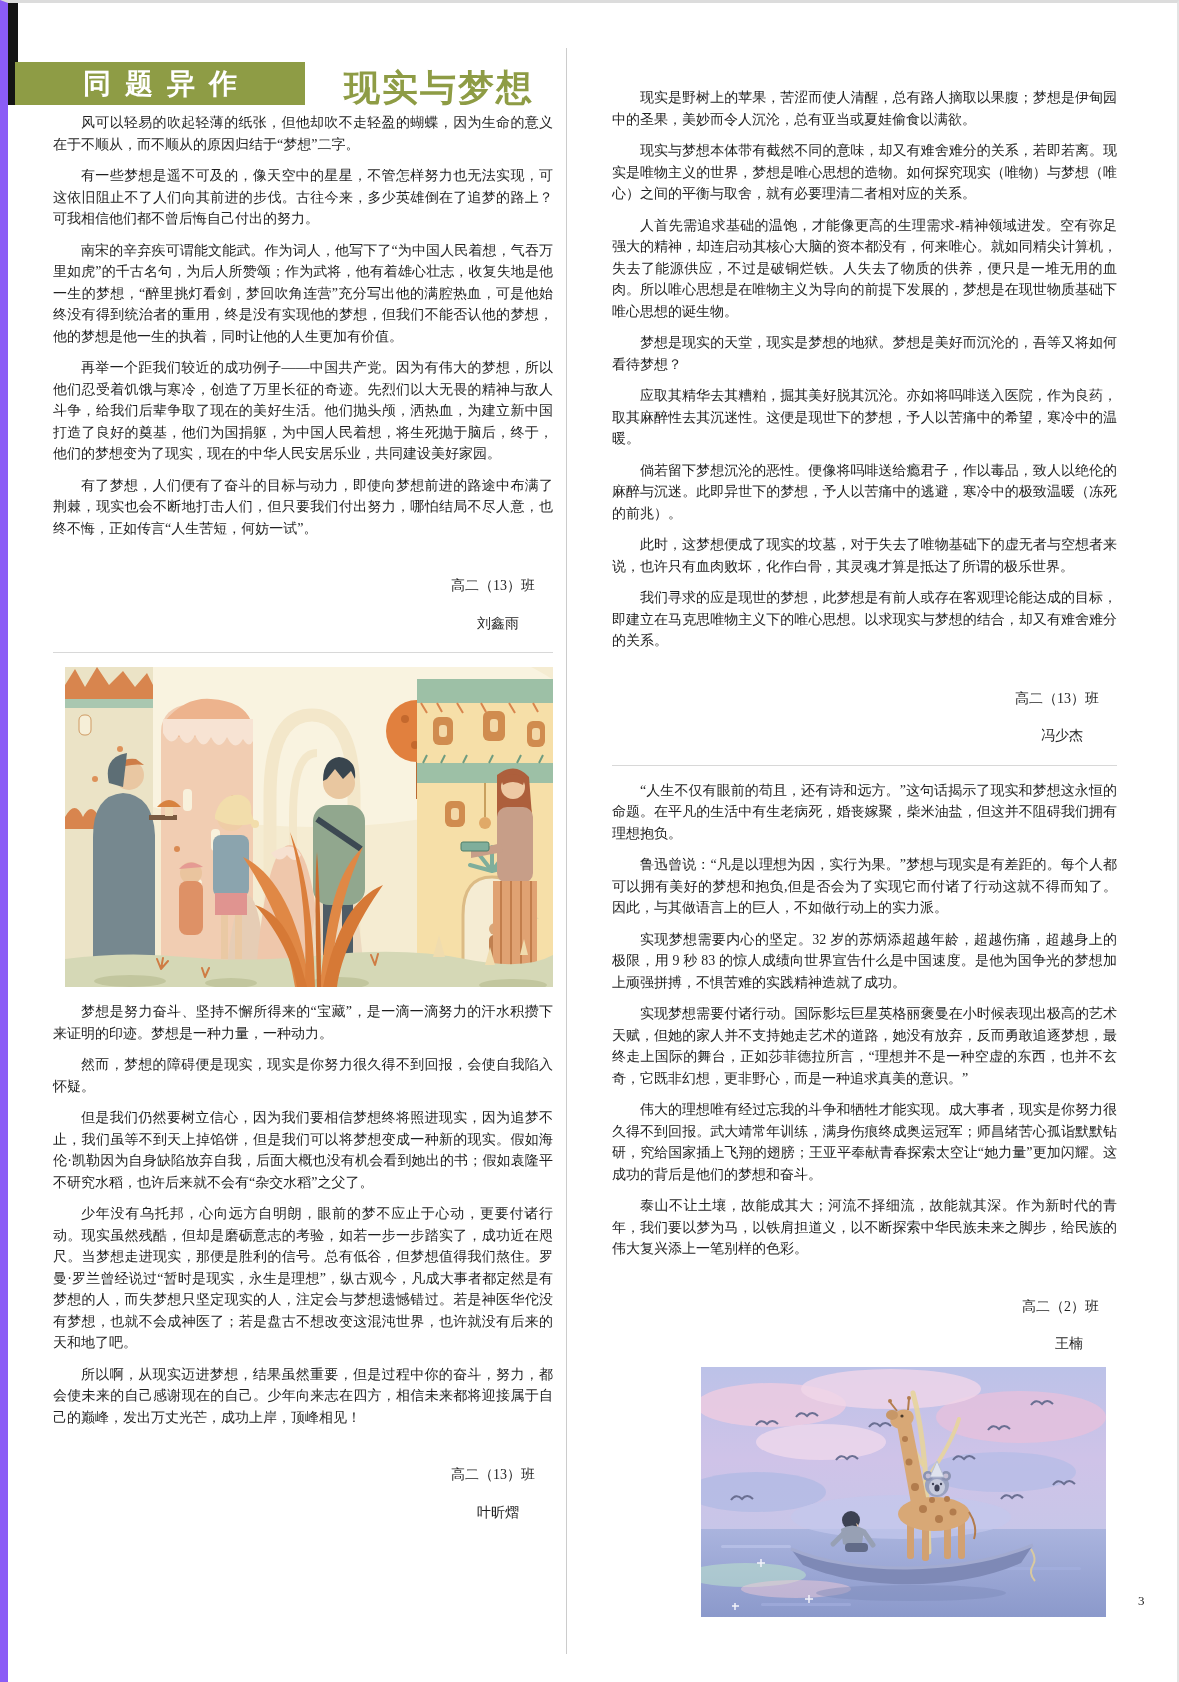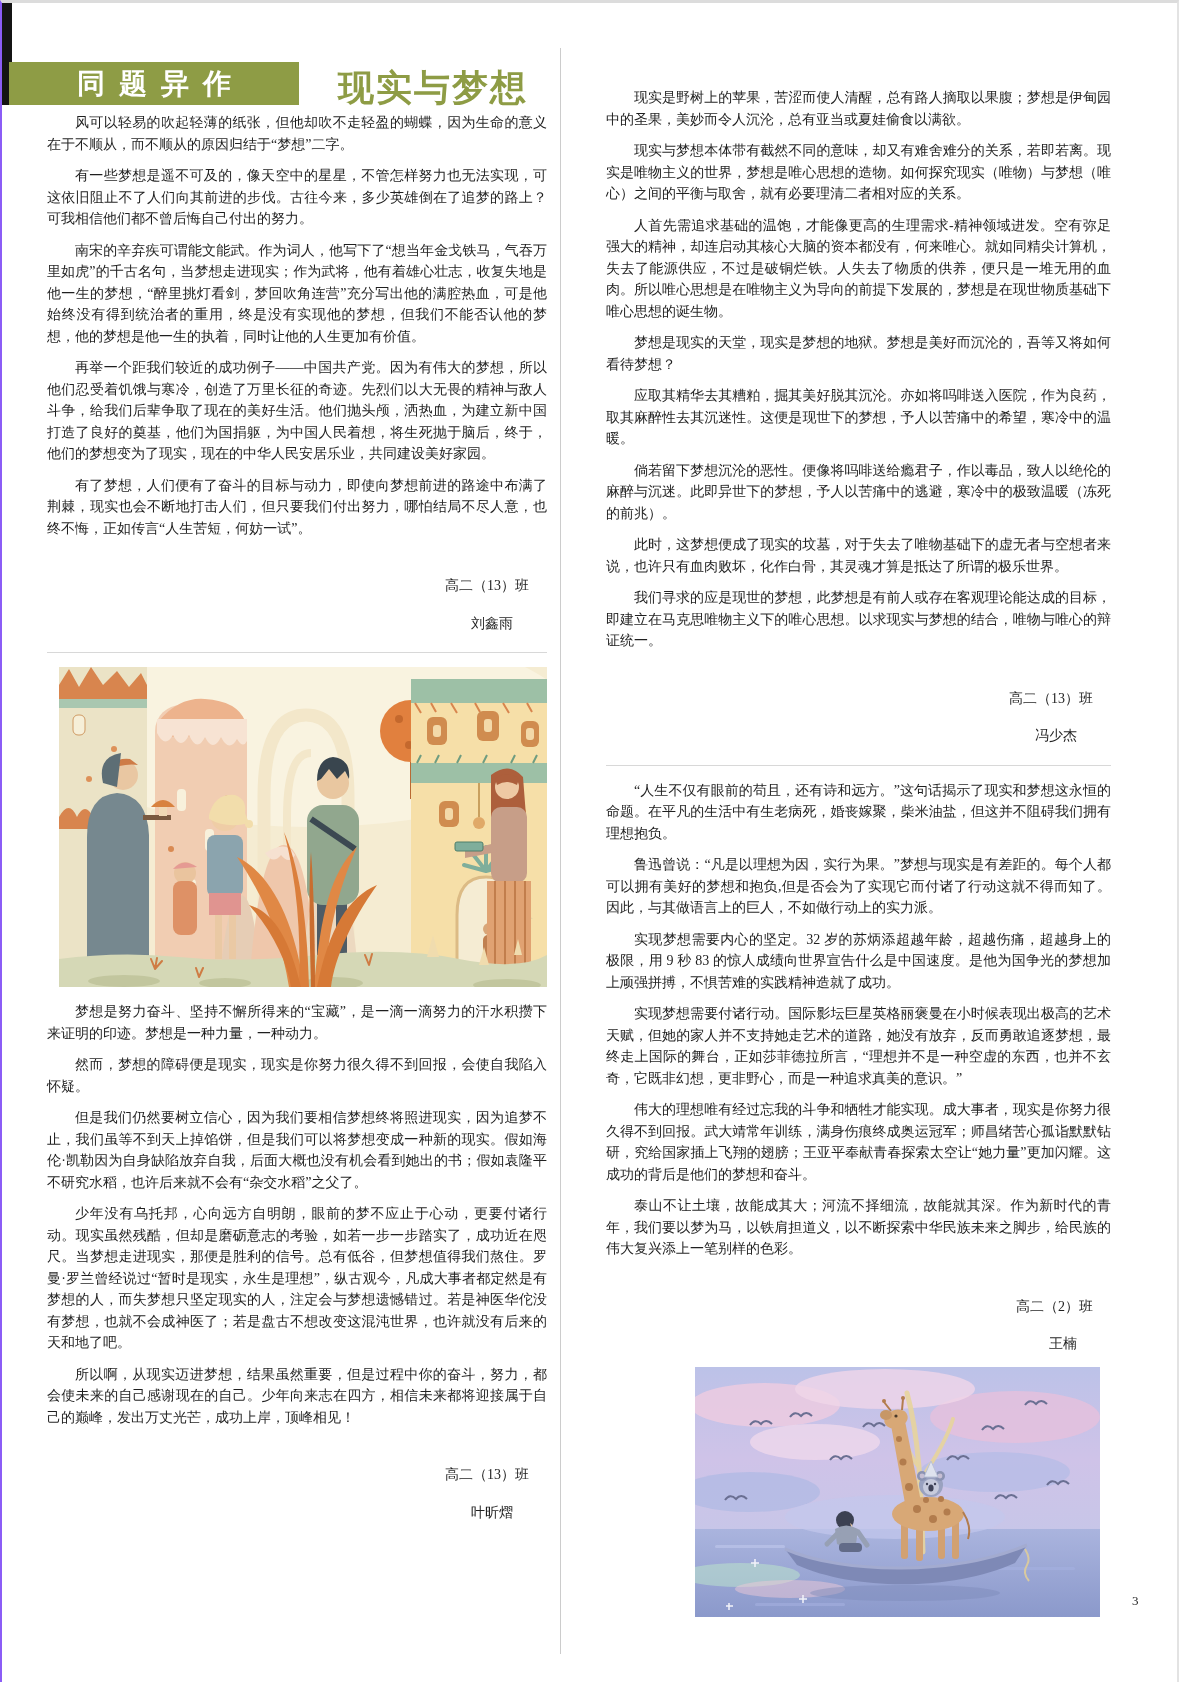--- a/index.html
+++ b/index.html
@@ -1,19 +1,19 @@
 <!DOCTYPE html>
 <html><head>
 <meta charset="utf-8">
 <style>
   html,body{margin:0;padding:0;background:#f2f2f2;}
   .page{
     position:relative;width:1179px;height:1682px;background:#ffffff;
     font-family:"Liberation Serif","DejaVu Serif",serif;color:#1f1f1f;
-    overflow:hidden;border-top:3px solid #dcdcdc;border-left:2px solid #8b5cf6;border-right:2px solid #e3e3e3;
+    overflow:hidden;border-top:3px solid #dcdcdc;border-left:8px solid #8b5cf6;border-right:2px solid #e3e3e3;
     box-sizing:border-box;margin:0 auto;
   }
   .corner-bar{position:absolute;left:0;top:0;width:10px;height:102px;background:#141414;}
   .badge{
     position:absolute;left:7px;top:59px;width:290px;height:43px;background:#8E9C45;
     color:#ffffff;font-size:28px;font-weight:600;letter-spacing:14px;
     display:flex;align-items:center;justify-content:center;padding-left:14px;box-sizing:border-box;
   }
   .title{
     position:absolute;left:336px;top:61px;width:190px;text-align:center;
@@ -38,21 +38,21 @@
 <div class="page">
   <div class="corner-bar"></div>
   <div class="badge">同题异作</div>
   <div class="title">现实与梦想</div>
   <div class="col-divider"></div>
 
   <div class="col col-left">
     <section>
       <p>风可以轻易的吹起轻薄的纸张，但他却吹不走轻盈的蝴蝶，因为生命的意义在于不顺从，而不顺从的原因归结于“梦想”二字。</p>
       <p>有一些梦想是遥不可及的，像天空中的星星，不管怎样努力也无法实现，可这依旧阻止不了人们向其前进的步伐。古往今来，多少英雄倒在了追梦的路上？可我相信他们都不曾后悔自己付出的努力。</p>
-      <p>南宋的辛弃疾可谓能文能武。作为词人，他写下了“想当年金戈铁马，气吞万里如虎”的千古名句，当梦想走进现实；作为武将，他有着雄心壮志，收复失地是他一生的梦想，“醉里挑灯看剑，梦回吹角连营”充分写出他的满腔热血，可是他始终没有得到统治者的重用，终是没有实现他的梦想，但我们不能否认他的梦想，他的梦想是他一生的执着，同时让他的人生更加有价值。</p>
+      <p>南宋的辛弃疾可谓能文能武。作为词人，他写下了“为中国人民着想，气吞万里如虎”的千古名句，为后人所赞颂；作为武将，他有着雄心壮志，收复失地是他一生的梦想，“醉里挑灯看剑，梦回吹角连营”充分写出他的满腔热血，可是他始终没有得到统治者的重用，终是没有实现他的梦想，但我们不能否认他的梦想，他的梦想是他一生的执着，同时让他的人生更加有价值。</p>
       <p>再举一个距我们较近的成功例子——中国共产党。因为有伟大的梦想，所以他们忍受着饥饿与寒冷，创造了万里长征的奇迹。先烈们以大无畏的精神与敌人斗争，给我们后辈争取了现在的美好生活。他们抛头颅，洒热血，为建立新中国打造了良好的奠基，他们为国捐躯，为中国人民着想，将生死抛于脑后，终于，他们的梦想变为了现实，现在的中华人民安居乐业，共同建设美好家园。</p>
       <p>有了梦想，人们便有了奋斗的目标与动力，即使向梦想前进的路途中布满了荆棘，现实也会不断地打击人们，但只要我们付出努力，哪怕结局不尽人意，也终不悔，正如传言“人生苦短，何妨一试”。</p>
       <div class="sig">
         <span class="cls">高二（13）班</span>
         <span class="name">刘鑫雨</span>
       </div>
     </section>
 
     <hr class="rule">
 
@@ -177,21 +177,21 @@
 
   <div class="col col-right">
     <section>
       <p>现实是野树上的苹果，苦涩而使人清醒，总有路人摘取以果腹；梦想是伊甸园中的圣果，美妙而令人沉沦，总有亚当或夏娃偷食以满欲。</p>
       <p>现实与梦想本体带有截然不同的意味，却又有难舍难分的关系，若即若离。现实是唯物主义的世界，梦想是唯心思想的造物。如何探究现实（唯物）与梦想（唯心）之间的平衡与取舍，就有必要理清二者相对应的关系。</p>
       <p>人首先需追求基础的温饱，才能像更高的生理需求-精神领域进发。空有弥足强大的精神，却连启动其核心大脑的资本都没有，何来唯心。就如同精尖计算机，失去了能源供应，不过是破铜烂铁。人失去了物质的供养，便只是一堆无用的血肉。所以唯心思想是在唯物主义为导向的前提下发展的，梦想是在现世物质基础下唯心思想的诞生物。</p>
       <p>梦想是现实的天堂，现实是梦想的地狱。梦想是美好而沉沦的，吾等又将如何看待梦想？</p>
       <p>应取其精华去其糟粕，掘其美好脱其沉沦。亦如将吗啡送入医院，作为良药，取其麻醉性去其沉迷性。这便是现世下的梦想，予人以苦痛中的希望，寒冷中的温暖。</p>
       <p>倘若留下梦想沉沦的恶性。便像将吗啡送给瘾君子，作以毒品，致人以绝伦的麻醉与沉迷。此即异世下的梦想，予人以苦痛中的逃避，寒冷中的极致温暖（冻死的前兆）。</p>
       <p>此时，这梦想便成了现实的坟墓，对于失去了唯物基础下的虚无者与空想者来说，也许只有血肉败坏，化作白骨，其灵魂才算是抵达了所谓的极乐世界。</p>
-      <p>我们寻求的应是现世的梦想，此梦想是有前人或存在客观理论能达成的目标，即建立在马克思唯物主义下的唯心思想。以求现实与梦想的结合，唯物与唯心的辩证统一。</p>
+      <p>我们寻求的应是现世的梦想，此梦想是有前人或存在客观理论能达成的目标，即建立在马克思唯物主义下的唯心思想。以求现实与梦想的结合，却又有难舍难分的关系。</p>
       <div class="sig">
         <span class="cls">高二（13）班</span>
         <span class="name">冯少杰</span>
       </div>
     </section>
 
     <hr class="rule">
 
     <section>
       <p>“人生不仅有眼前的苟且，还有诗和远方。”这句话揭示了现实和梦想这永恒的命题。在平凡的生活中有生老病死，婚丧嫁聚，柴米油盐，但这并不阻碍我们拥有理想抱负。</p>

